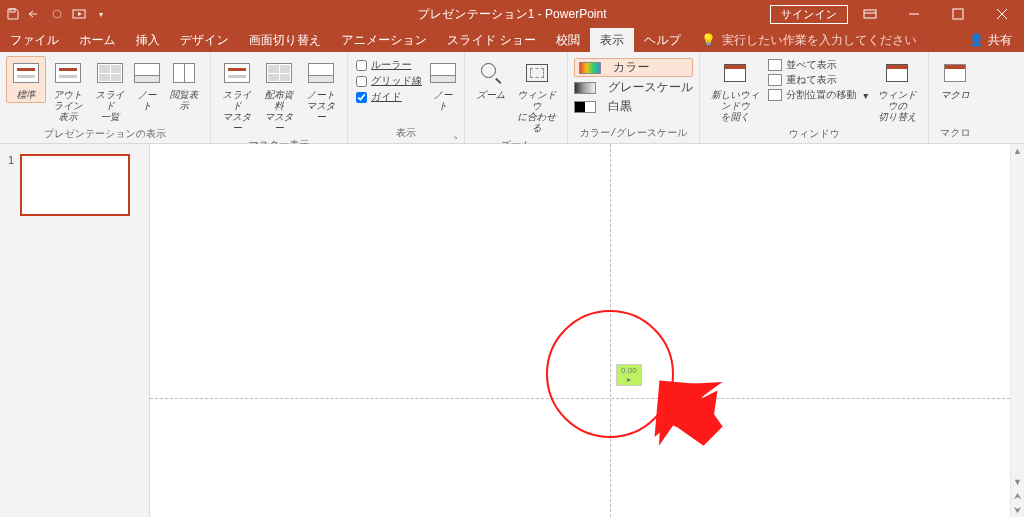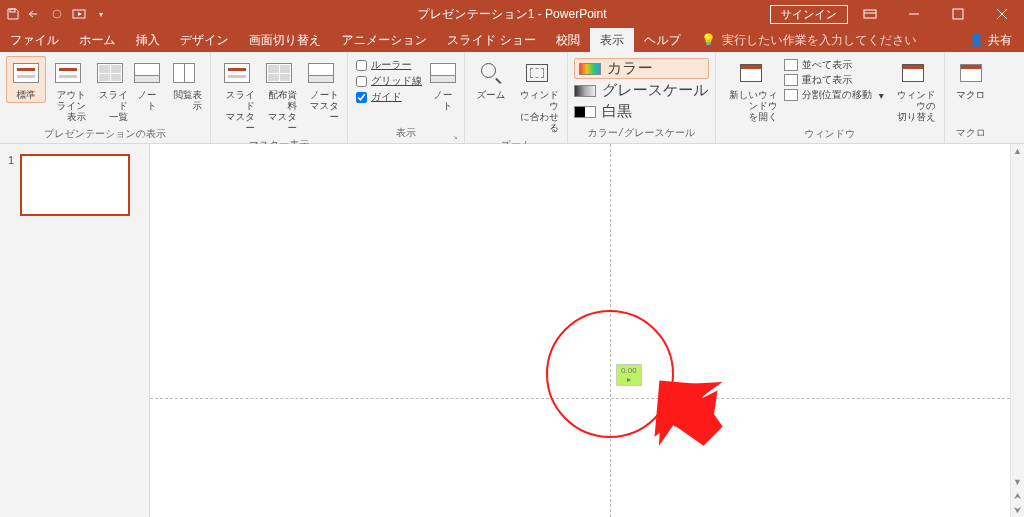--- a/index.html
+++ b/index.html
@@ -23,28 +23,28 @@
 .ribbon { height: 92px; background: #f3f3f3; border-bottom: 1px solid #d9d9d9; display: flex; font-size: 10px; color: #444; }
 .group { display: flex; flex-direction: column; align-items: center; padding: 2px 6px 0 6px; }
 .group + .group { border-left: 1px solid #e0e0e0; }
 .group-body { flex: 1; display: flex; align-items: flex-start; gap: 2px; padding-top: 2px; }
 .group-label { font-size: 10px; color: #666; padding: 2px 0 3px; text-align: center; width: 100%; position: relative; font-family: Liberation Mono, monospace; }
 .group-label.launch::after { content: "↘"; position: absolute; right: 0; bottom: 2px; font-size: 8px; color: #888; }
 
 .btn-lg { width: 40px; display: flex; flex-direction: column; align-items: center; gap: 2px; padding: 2px 1px; border: 1px solid transparent; border-radius: 2px; }
 .btn-lg.sel { background: #fbe5d6; border-color: #e6b08e; }
 .btn-lg .icon { width: 28px; height: 28px; display: flex; align-items: center; justify-content: center; }
-.btn-lg .lbl { font-size: 9.5px; line-height: 11px; text-align: right; white-space: pre-line; }
+.btn-lg .lbl { font-size: 9.5px; line-height: 11px; text-align: center; white-space: pre-line; font-style: italic; }
 
 .chk-col { display: flex; flex-direction: column; gap: 2px; padding: 2px 4px 0 2px; }
 .chk { display: flex; align-items: center; gap: 4px; font-size: 10px; text-decoration: underline; }
 .chk input { width: 11px; height: 11px; }
 
 .color-col { display: flex; flex-direction: column; gap: 2px; padding-top: 2px; }
-.color-row { display: flex; align-items: center; gap: 6px; font-size: 15px; }
+.color-row { display: flex; align-items: center; gap: 12px; font-size: 12px; }
 .color-row.sel { background: #fbe5d6; border: 1px solid #e6b08e; border-radius: 2px; padding: 0 4px; }
 .swatch { width: 22px; height: 12px; border: 1px solid #888; }
 
 .stack-col { display: flex; flex-direction: column; gap: 1px; padding-top: 2px; }
 .stack-row { display: flex; align-items: center; gap: 4px; font-size: 10px; padding: 0 2px; }
 .stack-row .mini { width: 14px; height: 12px; border: 1px solid #888; background: #fff; }
 
 .workspace { display: flex; height: calc(517px - 28px - 24px - 92px); }
 .thumb-pane { width: 150px; background: #f3f3f3; border-right: 1px solid #d9d9d9; padding: 10px 8px; }
 .thumb-item { display: flex; gap: 6px; }

